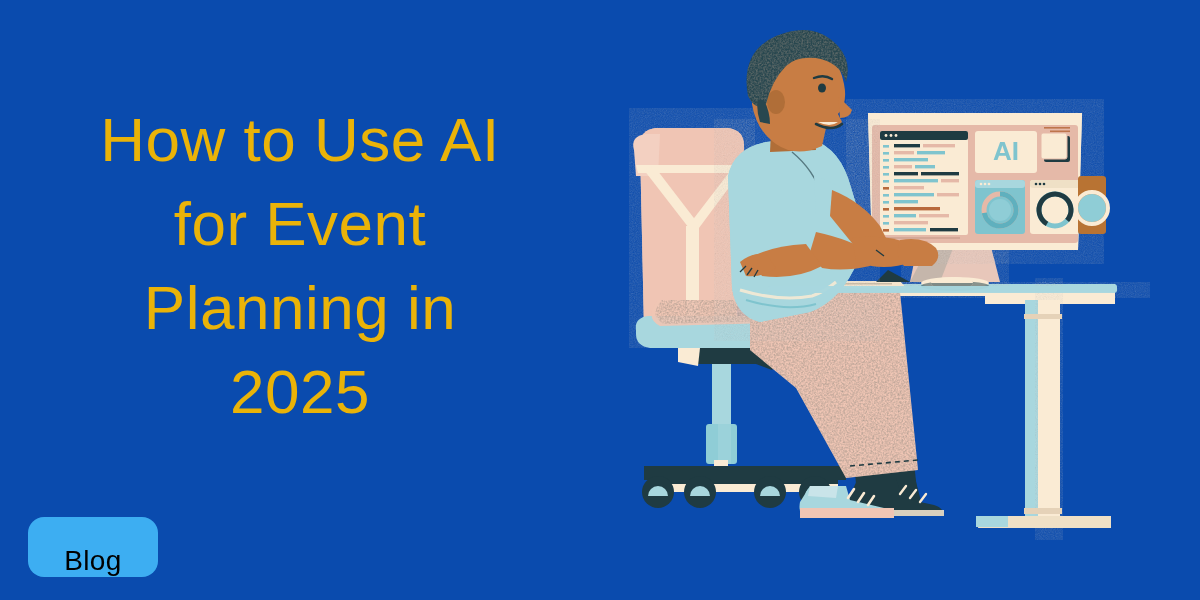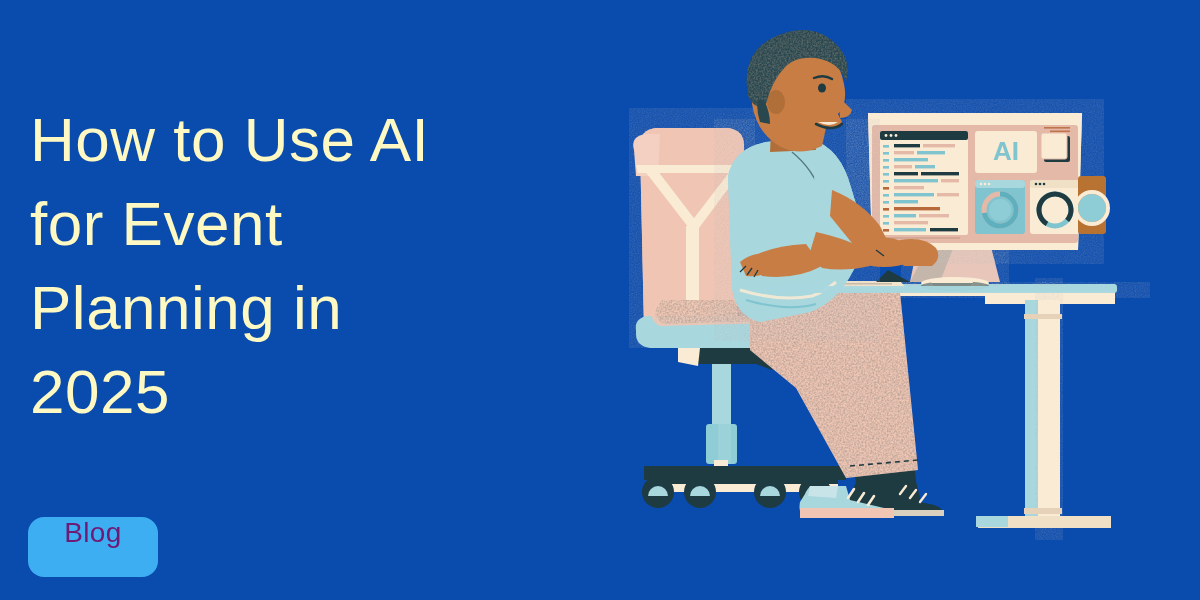--- a/index.html
+++ b/index.html
@@ -19,36 +19,37 @@
   
   .text-col {
     position:absolute;
     left:0; top:0;
     width:600px; height:600px;
   }
   .hero-title {
     position:absolute;
     left:30px; top:98px;
     width:540px;
-    color:#fef9c3;
+    text-align:center;
+    color:#eab308;
     font-family:"Liberation Sans", sans-serif;
     font-size:62px;
     font-weight:300;
     line-height:84px;
     letter-spacing:0.5px;
     white-space:pre-line;
   }
   .blog-badge {
     position:absolute;
     left:28px; top:517px;
     width:130px; height:60px;
     border-radius:16px;
     background:#3DAEF2;
-    display:flex; align-items:flex-start; justify-content:center;
-    color:#701a75;
+    display:flex; align-items:flex-end; justify-content:center;
+    color:#000000;
     font-size:28px;
     font-weight:400;
     letter-spacing:0.4px;
   }
 
   
   .illustration {
     position:absolute;
     left:600px; top:0;
     width:600px; height:543px;

